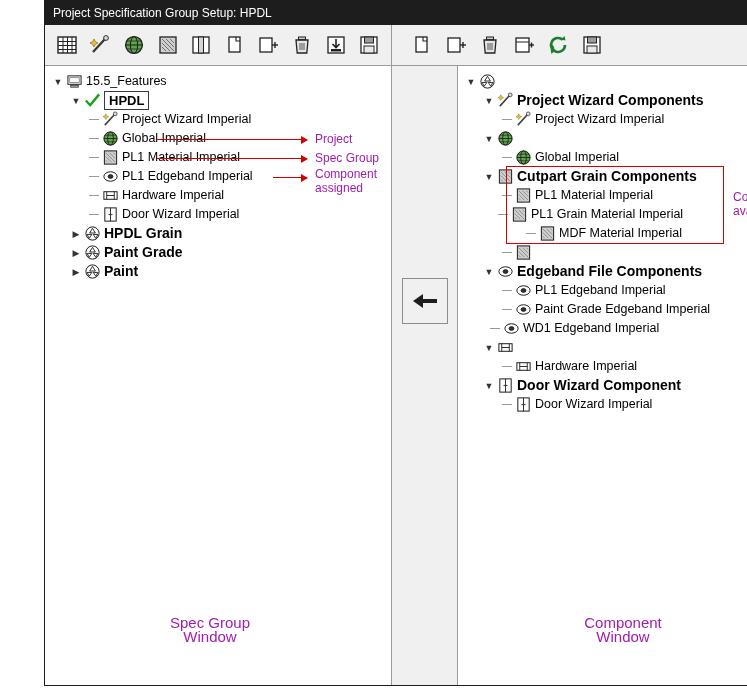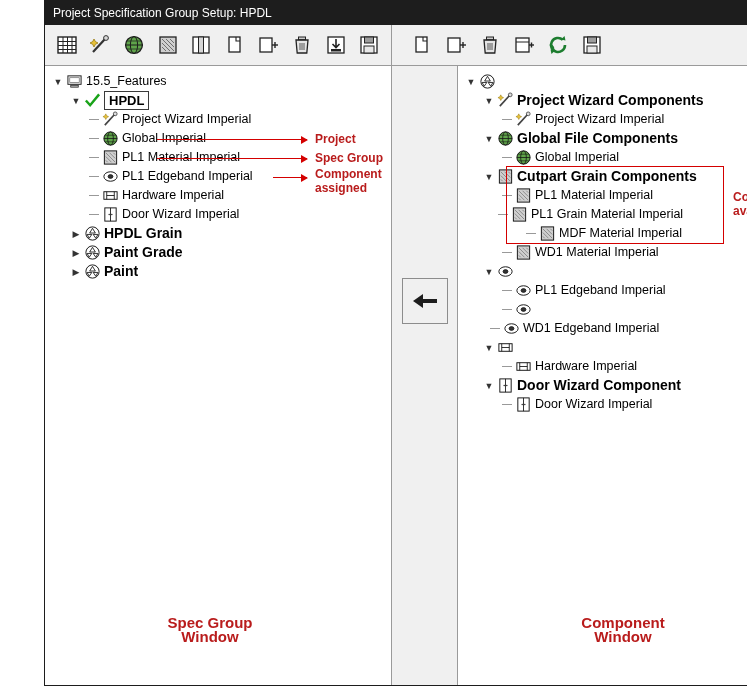--- a/index.html
+++ b/index.html
@@ -157,23 +157,23 @@
   }
   .leafline {
     width: 10px;
     height: 1px;
     background: #999;
     margin-right: 1px;
   }
   
   .anno {
     position: absolute;
-    color: #b91c1c;
+    color: #a21caf;
     font-size: 12px;
-    font-weight: bold;
+    font-weight: normal;
     line-height: 14px;
   }
   .anno.big {
     font-size: 15px;
     text-align: center;
   }
   .annoline {
     position: absolute;
     height: 0;
     border-top: 1.5px solid #d40000;
@@ -534,21 +534,20 @@
           <div class="node" style="padding-left: 24px;">
             <span class="twisty">▼</span>
             <span class="ico">
               <svg width="17" height="17" viewBox="0 0 18 18">
                 <circle cx="9" cy="9" r="7" fill="#5fa34a" stroke="#111" stroke-width="1"></circle>
                 <ellipse cx="9" cy="9" rx="3" ry="7" fill="none" stroke="#111" stroke-width="0.8"></ellipse>
                 <line x1="2" y1="9" x2="16" y2="9" stroke="#111" stroke-width="0.8"></line>
                 <path d="M3.4 5.5 h11.2 M3.4 12.5 h11.2" stroke="#111" stroke-width="0.6"></path>
               </svg>
             </span>
-            <span class="lbl bold">Global File Components</span>
           </div>
           <div class="node" style="padding-left: 42px;">
             <span class="twisty none">
               <span class="leafline"></span>
             </span>
             <span class="ico">
               <svg width="17" height="17" viewBox="0 0 18 18">
                 <circle cx="9" cy="9" r="7" fill="#5fa34a" stroke="#111" stroke-width="1"></circle>
                 <ellipse cx="9" cy="9" rx="3" ry="7" fill="none" stroke="#111" stroke-width="0.8"></ellipse>
                 <line x1="2" y1="9" x2="16" y2="9" stroke="#111" stroke-width="0.8"></line>
@@ -606,30 +605,30 @@
           <div class="node" style="padding-left: 42px;">
             <span class="twisty none">
               <span class="leafline"></span>
             </span>
             <span class="ico">
               <svg width="17" height="17" viewBox="0 0 18 18">
                 <rect x="2.5" y="2" width="13" height="14" fill="#cfcfcf" stroke="#111" stroke-width="1"></rect>
                 <path d="M4 4 l10 10 M4 8 l6 6 M4 12 l2 2 M8 4 l6 6 M12 4 l2 2" stroke="#777" stroke-width="0.8"></path>
               </svg>
             </span>
-            <span class="lbl">WD1 Material Imperial</span>
           </div>
           <div class="node" style="padding-left: 24px;">
             <span class="twisty">▼</span>
             <span class="ico">
               <svg width="17" height="17" viewBox="0 0 18 18">
                 <ellipse cx="9" cy="9" rx="7" ry="5" fill="#ffffff" stroke="#111" stroke-width="1"></ellipse>
                 <ellipse cx="9" cy="9" rx="2.6" ry="2" fill="#333" stroke="#111" stroke-width="0.8"></ellipse>
               </svg>
             </span>
+            <span class="lbl bold">Edgeband File Components</span>
           </div>
           <div class="node" style="padding-left: 42px;">
             <span class="twisty none">
               <span class="leafline"></span>
             </span>
             <span class="ico">
               <svg width="17" height="17" viewBox="0 0 18 18">
                 <ellipse cx="9" cy="9" rx="7" ry="5" fill="#ffffff" stroke="#111" stroke-width="1"></ellipse>
                 <ellipse cx="9" cy="9" rx="2.6" ry="2" fill="#333" stroke="#111" stroke-width="0.8"></ellipse>
               </svg>
@@ -639,20 +638,21 @@
           <div class="node" style="padding-left: 42px;">
             <span class="twisty none">
               <span class="leafline"></span>
             </span>
             <span class="ico">
               <svg width="17" height="17" viewBox="0 0 18 18">
                 <ellipse cx="9" cy="9" rx="7" ry="5" fill="#ffffff" stroke="#111" stroke-width="1"></ellipse>
                 <ellipse cx="9" cy="9" rx="2.6" ry="2" fill="#333" stroke="#111" stroke-width="0.8"></ellipse>
               </svg>
             </span>
+            <span class="lbl">Paint Grade Edgeband Imperial</span>
           </div>
           <div class="node" style="padding-left: 30px;">
             <span class="twisty none">
               <span class="leafline"></span>
             </span>
             <span class="ico">
               <svg width="17" height="17" viewBox="0 0 18 18">
                 <ellipse cx="9" cy="9" rx="7" ry="5" fill="#ffffff" stroke="#111" stroke-width="1"></ellipse>
                 <ellipse cx="9" cy="9" rx="2.6" ry="2" fill="#333" stroke="#111" stroke-width="0.8"></ellipse>
               </svg>

